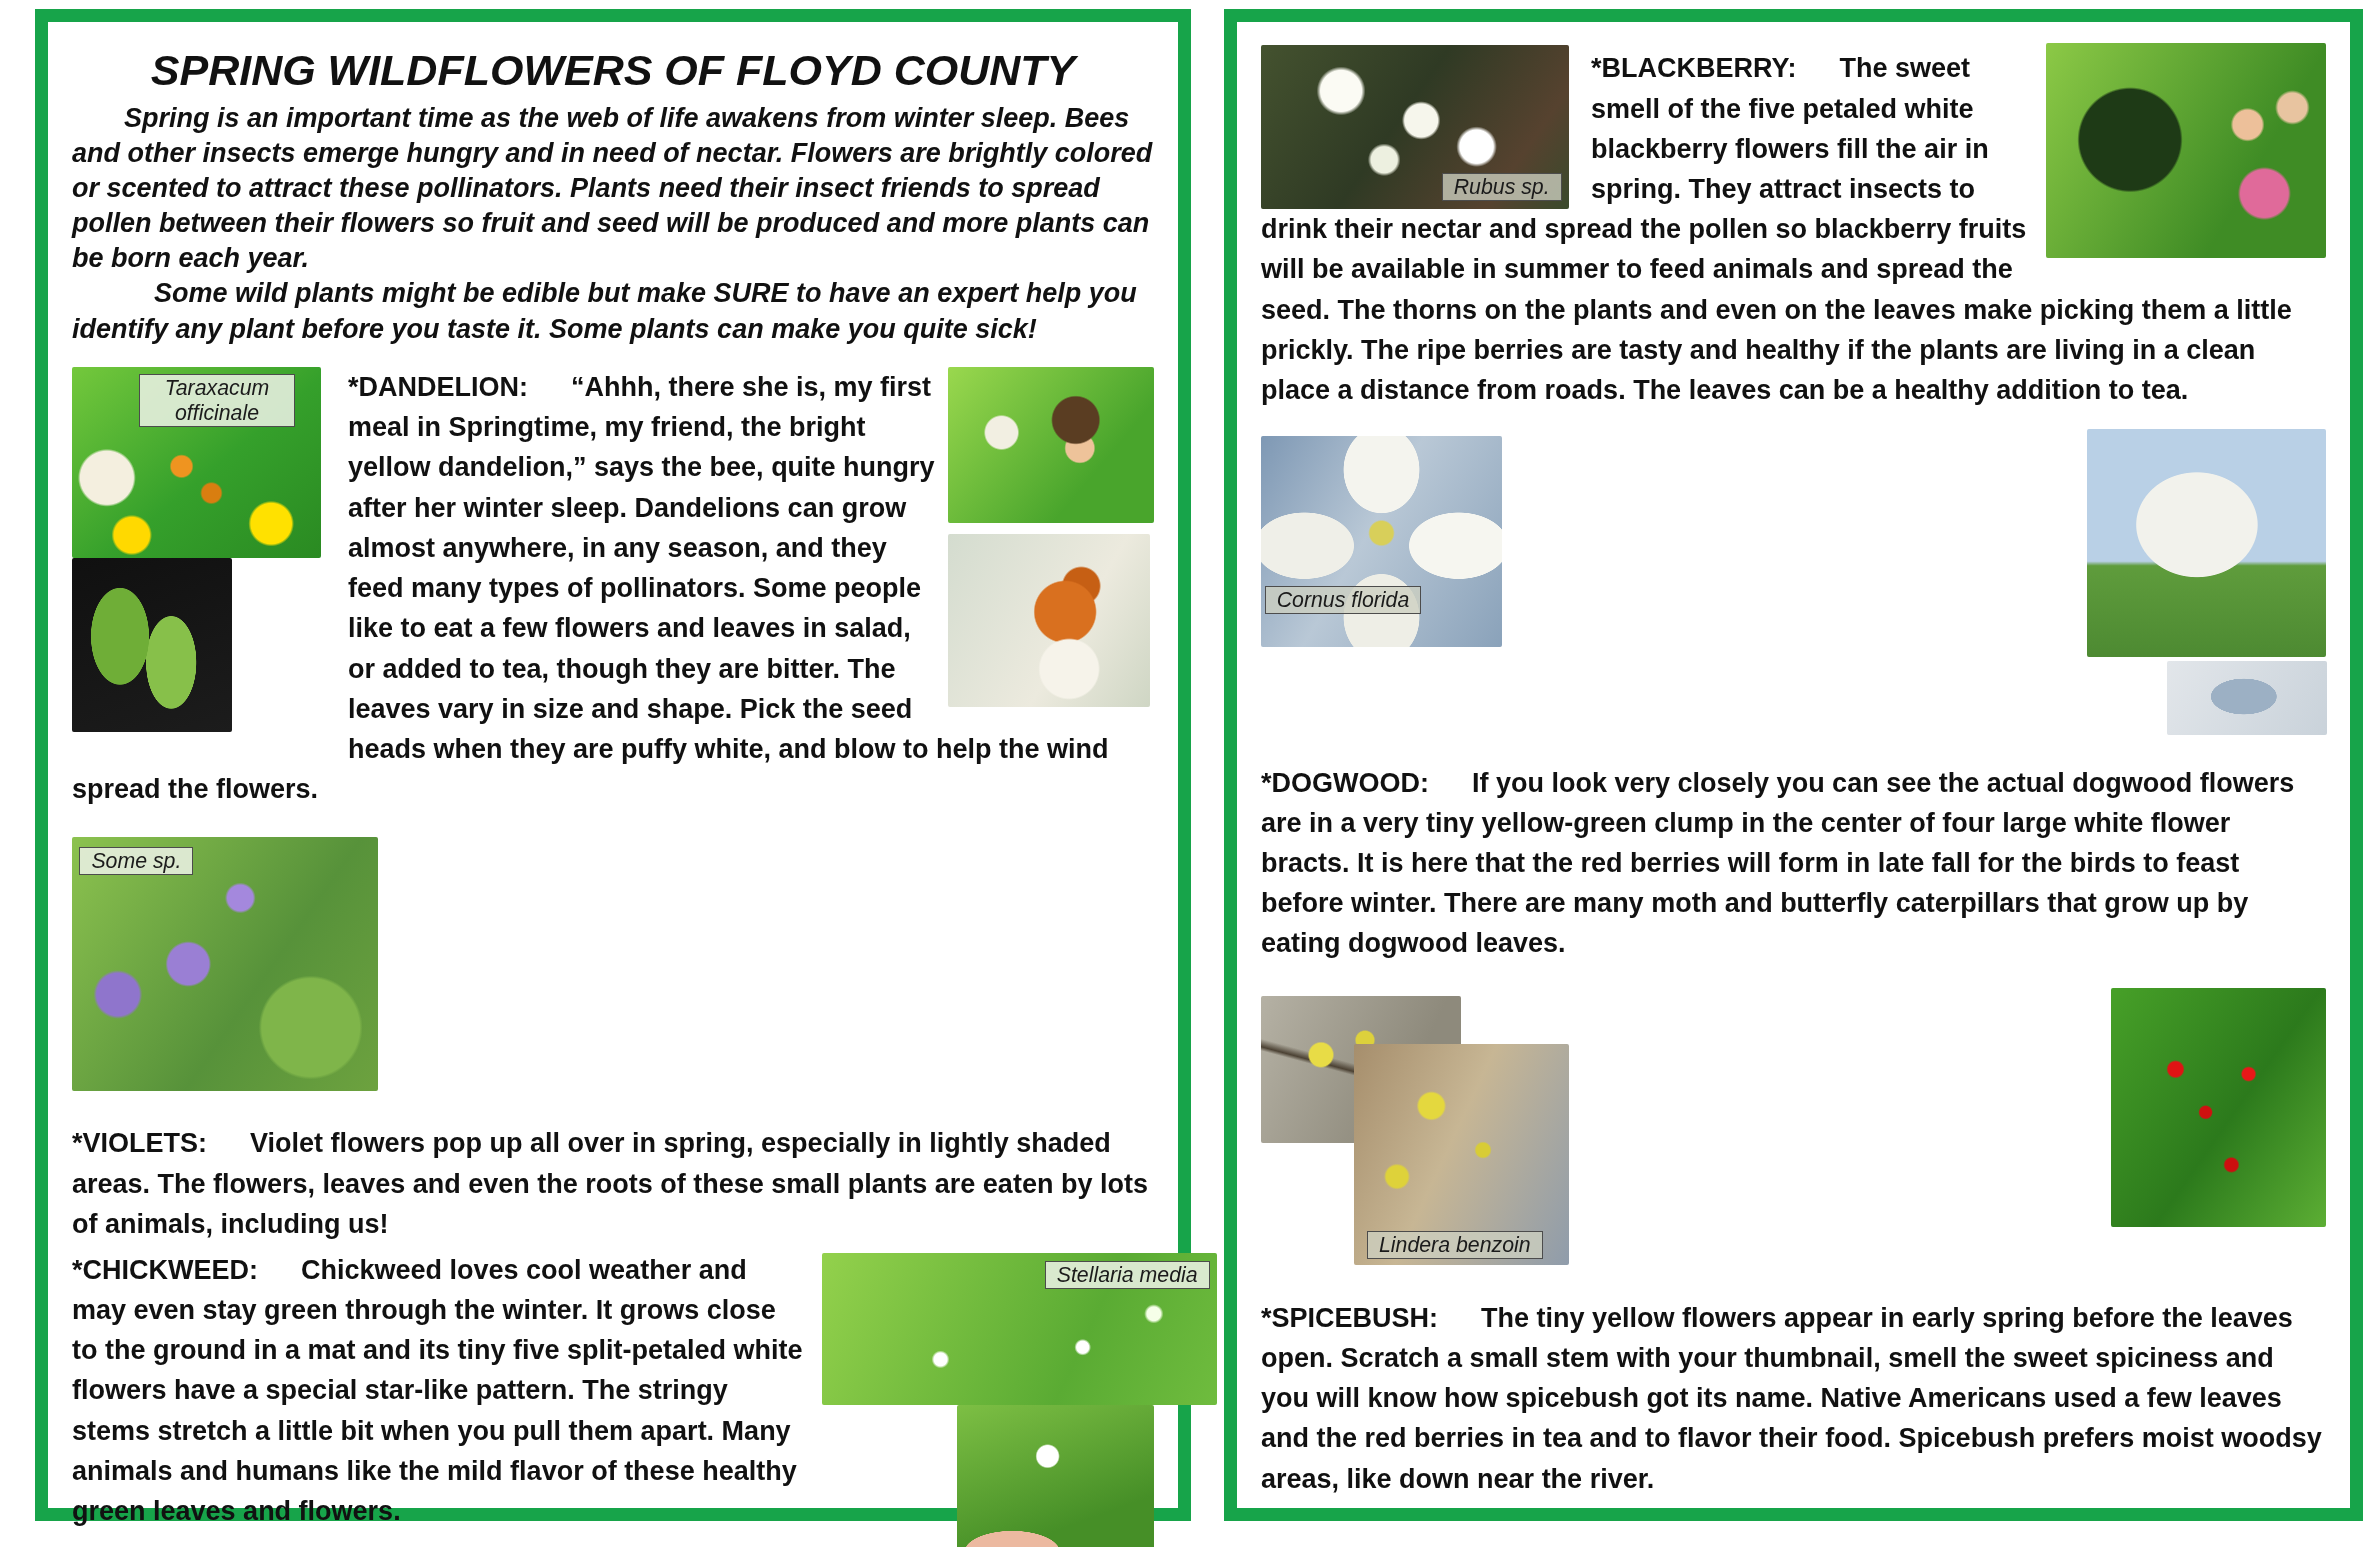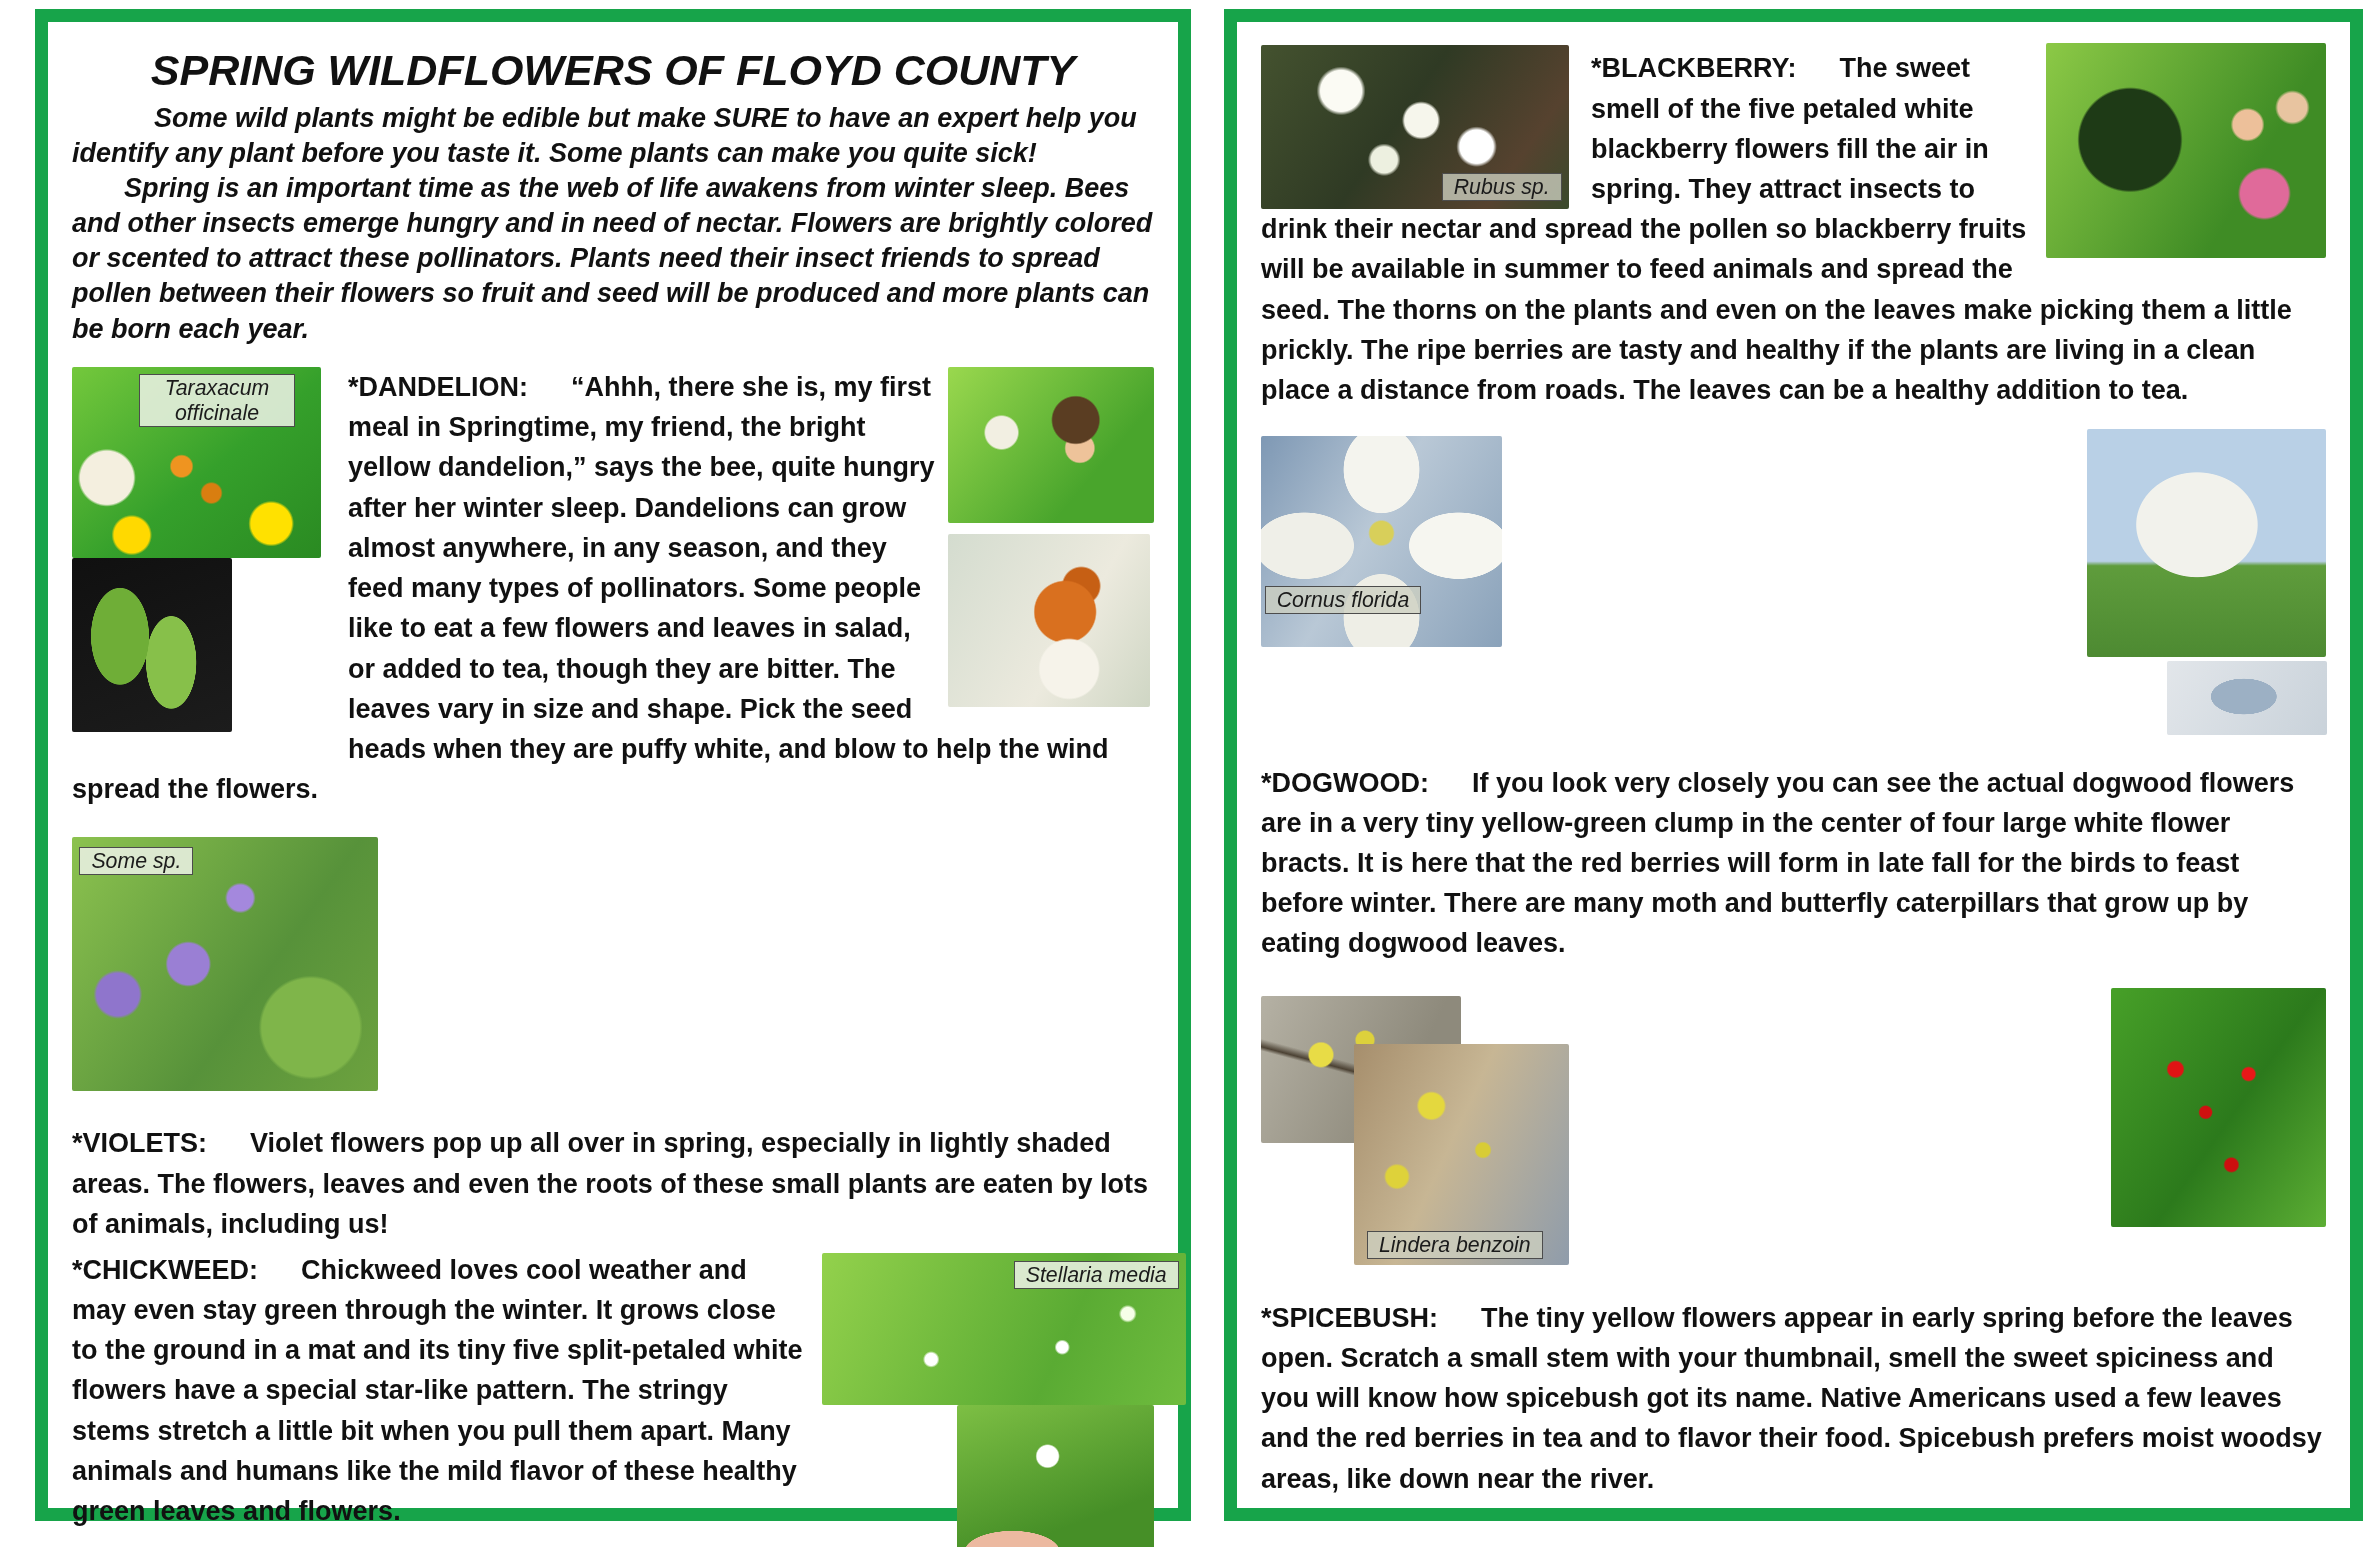--- a/index.html
+++ b/index.html
@@ -101,22 +101,22 @@
     radial-gradient(circle at 56% 74%, #cc0f0f 3%, rgba(0,0,0,0) 3.8%),
     linear-gradient(125deg,#47a028,#2c7a1c 55%,#5cae34);}
 </style>
 </head>
 <body>
 
 <div class="page" style="left: 11px; width: 1156px; border-color: rgb(23, 164, 74); margin-left: 24px;">
   <div class="content">
 
     <h1>SPRING WILDFLOWERS OF FLOYD COUNTY</h1>
+    <p class="intro">Spring is an important time as the web of life awakens from winter sleep.  Bees and other insects emerge hungry and in need of nectar.  Flowers are brightly colored or scented to attract these pollinators. Plants need their insect friends to spread pollen between their flowers so fruit and seed will be produced and more plants can be born each year.</p>
     <p class="intro in2">Some wild plants might be edible but make SURE to have an expert help you identify any plant before you taste it.  Some plants can make you quite sick!</p>
-    <p class="intro">Spring is an important time as the web of life awakens from winter sleep.  Bees and other insects emerge hungry and in need of nectar.  Flowers are brightly colored or scented to attract these pollinators. Plants need their insect friends to spread pollen between their flowers so fruit and seed will be produced and more plants can be born each year.</p>
 
     <div class="gap" style="height:20.4px"></div>
 
     <div class="fl" style="width:252px;margin-right:24px;">
       <div class="photo ph-dand1" style="width:249px;height:191px;">
         <div class="cap" style="top:7.4px;left:67px;width:156px;text-align:center;">Taraxacum officinale</div>
       </div>
       <div class="photo ph-dand2" style="width:160px;height:174px;"></div>
     </div>
     <div class="fr" style="width:206px;margin-left:13px;">
@@ -124,21 +124,21 @@
       <div class="photo ph-fox" style="width:202px;height:173px;margin-top:11px;"></div>
     </div>
     <p class="sec"><span class="head">*DANDELION:</span><span>“Ahhh, there she is, my first meal in Springtime, my friend, the bright yellow dandelion,” says the bee, quite hungry after her winter sleep.  Dandelions can grow almost anywhere, in any season, and they feed many types of pollinators. Some people like to eat a few flowers and leaves in salad, or added to tea, though they are bitter.  The leaves vary in size and shape. Pick the seed heads when they are puffy white, and blow to help the wind spread the flowers.</span></p>
 
     <div class="fl photo ph-violet cb" style="width:306px;height:254px;margin-top:28px;margin-right:24px;">
       <div class="cap" style="top:9.3px;left:7.4px;">Some sp.</div>
     </div>
     <p class="sec cb" style="padding-top:32px;"><span class="head">*VIOLETS:</span><span>Violet flowers pop up all over in spring, especially in lightly shaded areas.  The flowers, leaves and even the roots of these small plants are eaten by lots of animals, including us!</span></p>
 
     <div class="fr" style="width:332px;margin-left:18.6px;margin-top:9.3px;">
-      <div class="photo ph-chick1" style="width:364px;height:152px;">
+      <div class="photo ph-chick1" style="width:395px;height:152px;">
         <div class="cap" style="top:7.4px;right:7.4px;">Stellaria media</div>
       </div>
       <div class="photo ph-chick2" style="width:197px;height:160px;margin-left:135px;"></div>
     </div>
     <p class="sec" style="padding-top:5.6px;"><span class="head">*CHICKWEED:</span><span>Chickweed loves cool weather and may even stay green through the winter.  It grows close to the ground in a mat and its tiny five split-petaled white flowers have a special star-like pattern.  The stringy stems stretch a little bit when you pull them apart. Many animals and humans like the mild flavor of these healthy green leaves and flowers.</span></p>
 
   </div>
 </div>
 
 <div class="page" style="left: 1224px; width: 1139px; border-color: rgb(23, 164, 74);">

